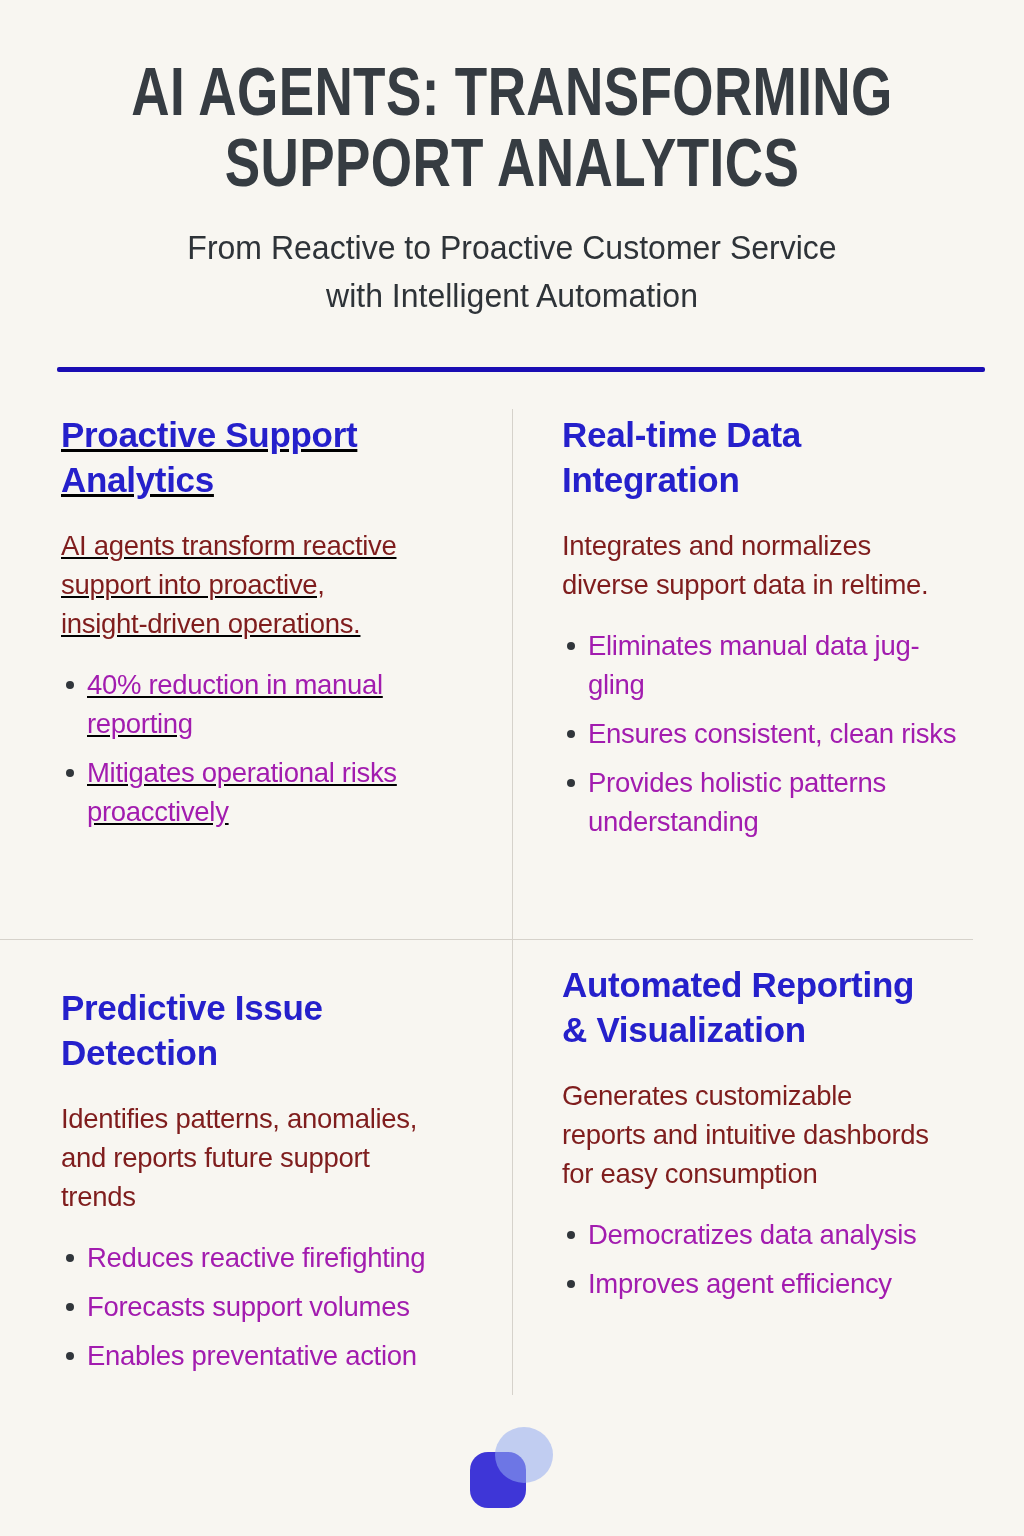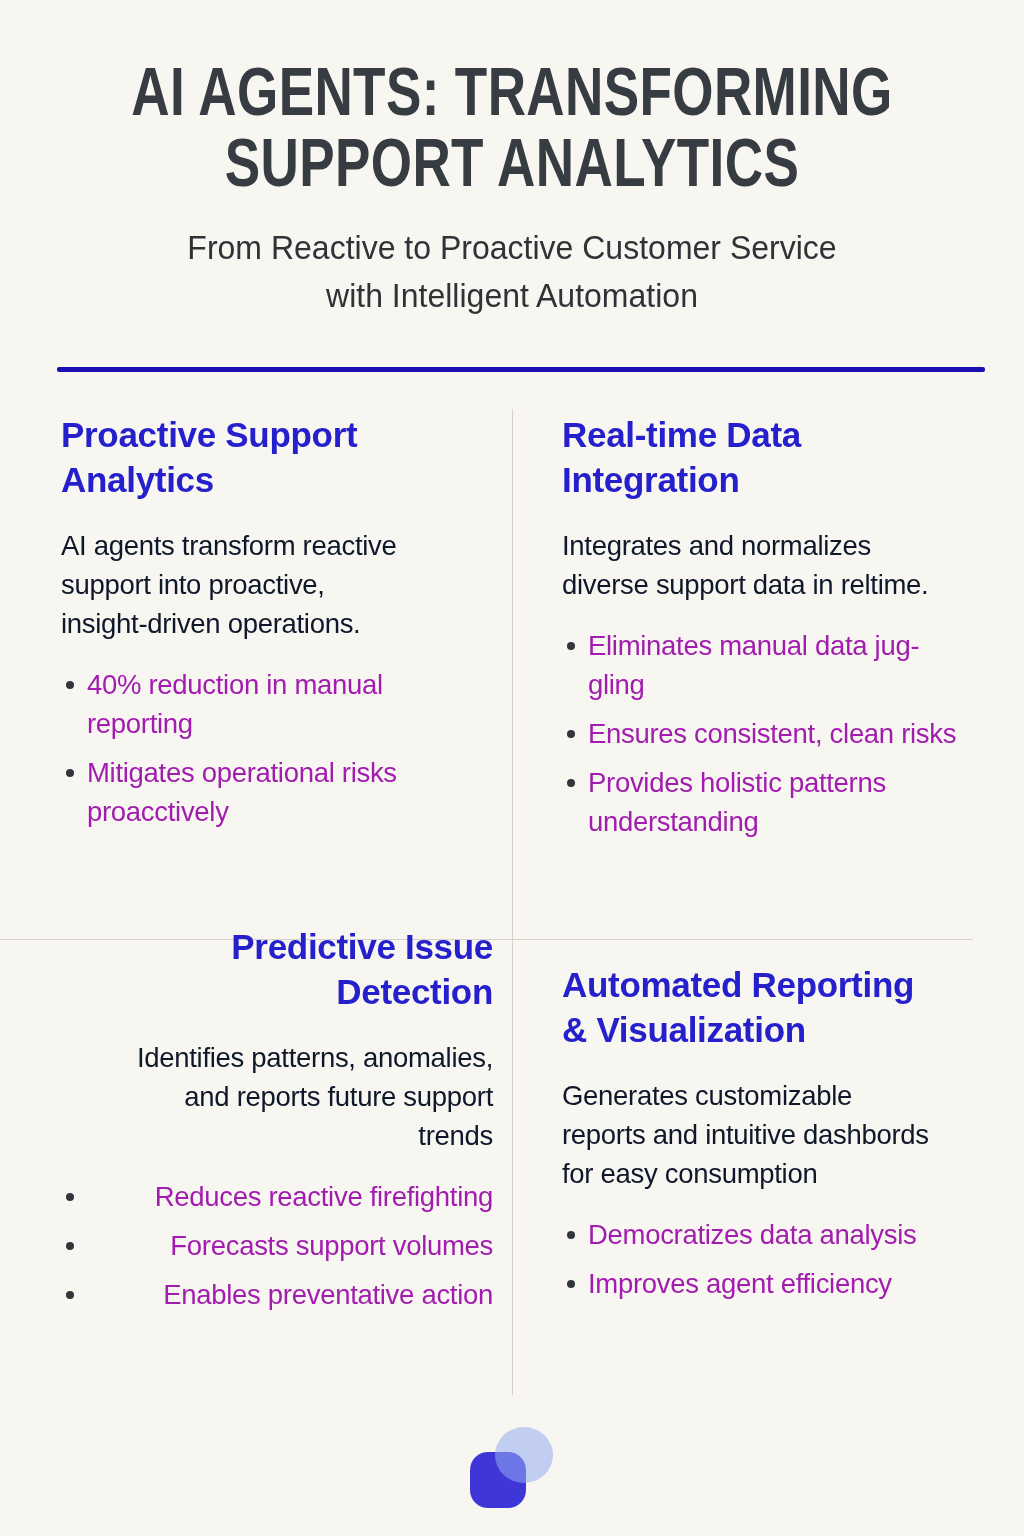--- a/index.html
+++ b/index.html
@@ -63,39 +63,39 @@
   .hdivider {
     position: absolute;
     left: 0;
     top: 939px;
     width: 973px;
     height: 1px;
     background: #d6d2cb;
   }
 
   .quad { position: absolute; width: 432px; }
-  .quad.q0 { left: 61px;  top: 412px; }
+  .quad.q0 { left: 61px;  top: 412px; text-decoration: underline; }
   .quad.q1 { left: 562px; top: 412px; }
-  .quad.q2 { left: 61px;  top: 924px; text-align: right; }
+  .quad.q2 { left: 61px;  top: 985px; }
   .quad.q3 { left: 562px; top: 962px; }
 
   .quad h2 {
     font-size: 35px;
     line-height: 45px;
     font-weight: 600;
     letter-spacing: -0.3px;
     color: #2520cb;
     white-space: pre-line;
     margin-bottom: 24px;
   }
   .quad .desc {
     font-size: 27.5px;
     line-height: 39px;
     letter-spacing: -0.3px;
-    color: #0f172a;
+    color: #7f1d1d;
     white-space: pre-line;
     margin-bottom: 22px;
   }
   .quad ul { list-style: none; }
   .quad li {
     position: relative;
     padding-left: 26px;
     font-size: 27.5px;
     line-height: 39px;
     letter-spacing: -0.3px;

